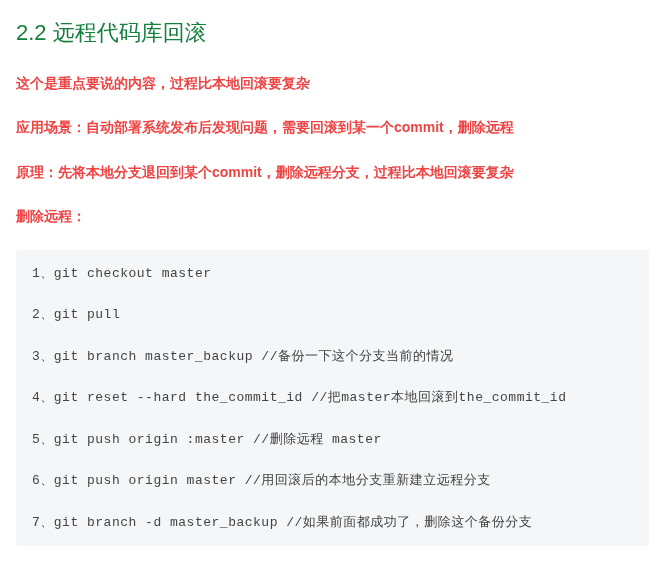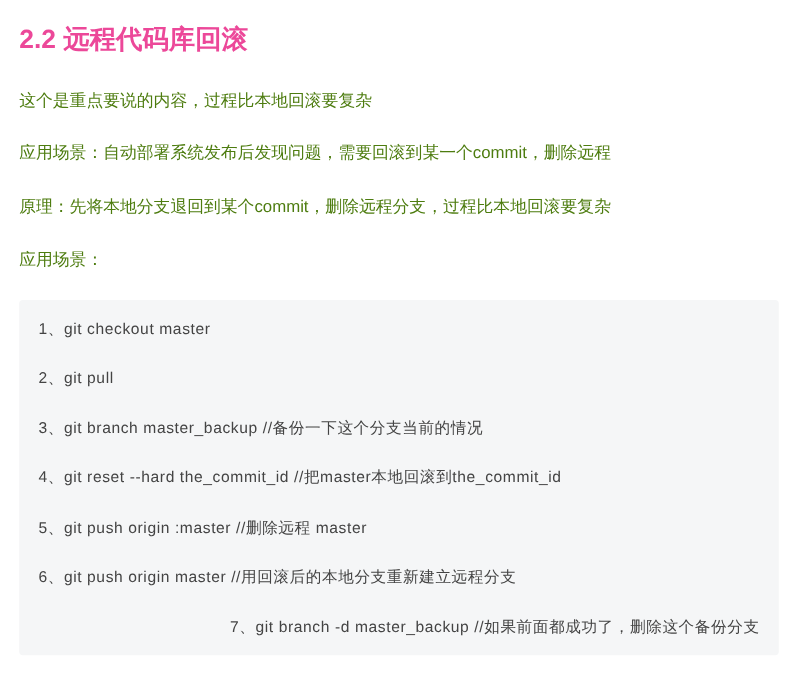--- a/index.html
+++ b/index.html
@@ -9,54 +9,54 @@
     }
     body {
       font-family: -apple-system, BlinkMacSystemFont, "Segoe UI", "PingFang SC", "Hiragino Sans GB", "Microsoft YaHei", sans-serif;
       background: #ffffff;
       color: #333333;
       padding: 10px 16px;
       width: 665px;
     }
     h2 {
       font-size: 22px;
-      font-weight: 700;
-      color: #ec4899;
+      font-weight: 400;
+      color: #15803d;
       margin-bottom: 24px;
       margin-top: 8px;
     }
     p {
       font-size: 14px;
       line-height: 1.6;
-      color: #4d7c0f;
+      color: #ef4444;
       margin-bottom: 22px;
+      font-weight: bold;
     }
     pre.code-block {
       background: #f5f6f7;
       border-radius: 3px;
       padding: 14px 16px;
-      font-family: Liberation Sans, sans-serif;
+      font-family: Liberation Mono, monospace;
       font-size: 13px;
       line-height: 1.5;
       color: #444444;
       white-space: pre-wrap;
       letter-spacing: 0.5px;
     }
     .code-line {
       display: block;
       margin-bottom: 22px;
     }
     .code-line:last-child {
       margin-bottom: 0;
-      text-align: right;
     }
   </style>
 </head>
 <body>
 
 <h2>2.2 远程代码库回滚</h2>
 
 <p>这个是重点要说的内容，过程比本地回滚要复杂</p>
 <p>应用场景：自动部署系统发布后发现问题，需要回滚到某一个commit，删除远程</p>
 <p>原理：先将本地分支退回到某个commit，删除远程分支，过程比本地回滚要复杂</p>
-<p>应用场景：</p>
+<p>删除远程：</p>
 
 <pre class="code-block"><span class="code-line">1、git checkout master</span><span class="code-line">2、git pull</span><span class="code-line">3、git branch master_backup //备份一下这个分支当前的情况</span><span class="code-line">4、git reset --hard the_commit_id //把master本地回滚到the_commit_id</span><span class="code-line">5、git push origin :master //删除远程 master</span><span class="code-line">6、git push origin master //用回滚后的本地分支重新建立远程分支</span><span class="code-line">7、git branch -d master_backup //如果前面都成功了，删除这个备份分支</span></pre>
 
 </body></html>

